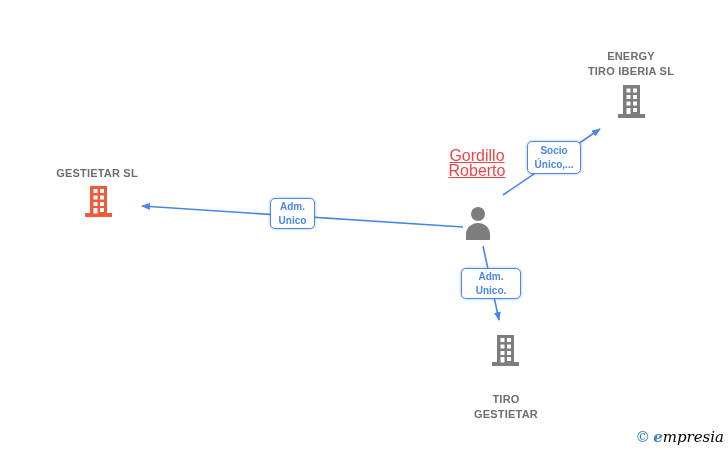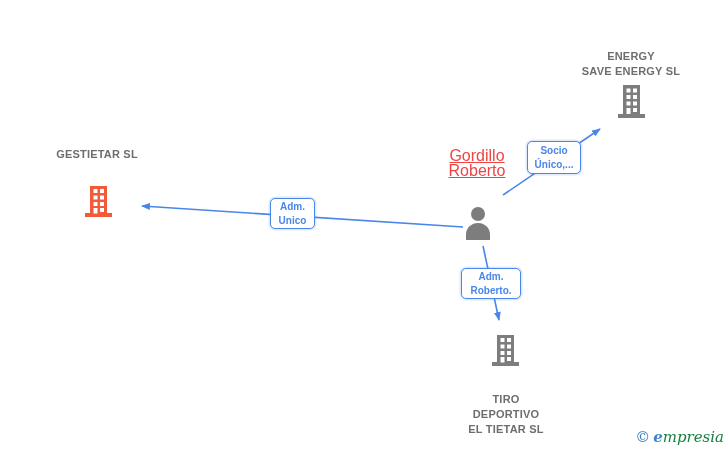--- a/index.html
+++ b/index.html
@@ -59,58 +59,58 @@
     right: 4px;
     top: 428px;
     font-family: "DejaVu Serif", serif;
     font-style: italic;
     font-size: 15px;
     line-height: 18px;
     white-space: nowrap;
   }
   .brand .copy { color: #2f7cba; font-style: normal; padding-right: 3px; }
   .brand .e-first { color: #3f85c4; font-weight: bold; }
-  .brand .e-rest { color: #15803d; }
+  .brand .e-rest { color: #000000; }
 </style>
 </head>
 <body>
 
 <div class="canvas">
 
   <svg class="edges" viewBox="0 0 728 450">
     <defs>
       <marker id="arrow" markerWidth="9" markerHeight="7" refX="8" refY="3.5" orient="auto" markerUnits="userSpaceOnUse">
         <path d="M0,0 L9,3.5 L0,7 Z" fill="#4a86e8"></path>
       </marker>
     </defs>
     <line x1="463" y1="227" x2="142" y2="206" stroke="#4a86e8" stroke-width="1.6" marker-end="url(#arrow)"></line>
     <line x1="503" y1="195" x2="600" y2="129" stroke="#4a86e8" stroke-width="1.6" marker-end="url(#arrow)"></line>
     <line x1="483" y1="246" x2="499" y2="320" stroke="#4a86e8" stroke-width="1.6" marker-end="url(#arrow)"></line>
   </svg>
 
   <div class="node company-name" style="left:566px; top:49px; width:130px;text-align:center;">
     <span class="line">ENERGY</span>
-    <span class="line">SAVE ENERGY SL</span>
+    <span class="line">TIRO IBERIA SL</span>
   </div>
   <div class="icon-wrap" style="left:616px; top:85px;">
     <svg width="31" height="33" viewBox="0 0 31 33">
       <rect x="2" y="29" width="27" height="4" fill="#7d7d7d"></rect>
       <rect x="7" y="0" width="17" height="30" fill="#7d7d7d"></rect>
       <rect x="10.5" y="3.5" width="4" height="4" fill="#ffffff"></rect>
       <rect x="17" y="3.5" width="4" height="4" fill="#ffffff"></rect>
       <rect x="10.5" y="10" width="4" height="4" fill="#ffffff"></rect>
       <rect x="17" y="10" width="4" height="4" fill="#ffffff"></rect>
       <rect x="10.5" y="16.5" width="4" height="4" fill="#ffffff"></rect>
       <rect x="17" y="16.5" width="4" height="4" fill="#ffffff"></rect>
       <rect x="17" y="23" width="4" height="4" fill="#ffffff"></rect>
       <rect x="10.5" y="23" width="4" height="6" fill="#ffffff"></rect>
     </svg>
   </div>
 
-  <div class="node company-name" style="left:37px; top:147px; width:120px;">
+  <div class="node company-name" style="left:37px; top:166px; width:120px;">
     <span class="line">GESTIETAR SL</span>
   </div>
   <div class="icon-wrap" style="left:83px; top:186px;">
     <svg width="31" height="31" viewBox="0 0 31 31">
       <rect x="2" y="27" width="27" height="4" fill="#f25b3a"></rect>
       <rect x="7" y="0" width="17" height="28" fill="#f25b3a"></rect>
       <rect x="10.5" y="3" width="4" height="4" fill="#ffffff"></rect>
       <rect x="17" y="3" width="4" height="4" fill="#ffffff"></rect>
       <rect x="10.5" y="9.5" width="4" height="4" fill="#ffffff"></rect>
       <rect x="17" y="9.5" width="4" height="4" fill="#ffffff"></rect>
@@ -141,34 +141,33 @@
       <rect x="10.5" y="9.5" width="4" height="4" fill="#ffffff"></rect>
       <rect x="17" y="9.5" width="4" height="4" fill="#ffffff"></rect>
       <rect x="10.5" y="16" width="4" height="4" fill="#ffffff"></rect>
       <rect x="17" y="16" width="4" height="4" fill="#ffffff"></rect>
       <rect x="17" y="22" width="4" height="4" fill="#ffffff"></rect>
       <rect x="10.5" y="22" width="4" height="5.5" fill="#ffffff"></rect>
     </svg>
   </div>
   <div class="node company-name" style="left:446px; top:392px; width:120px;">
     <span class="line">TIRO</span>
-    <span class="line">DEPORTIVO</span>
-    <span class="line">EL TIETAR SL</span>
+    <span class="line">GESTIETAR</span>
   </div>
 
   <div class="rel-box" style="left:527px; top:141px; width:54px; height:33px;">
     <span class="line">Socio</span>
     <span class="line">Único,...</span>
   </div>
   <div class="rel-box" style="left:270px; top:198px; width:45px; height:31px;">
     <span class="line">Adm.</span>
     <span class="line">Unico</span>
   </div>
   <div class="rel-box" style="left:461px; top:268px; width:60px; height:31px;">
     <span class="line">Adm.</span>
-    <span class="line">Roberto.</span>
+    <span class="line">Unico.</span>
   </div>
 
   <div class="brand">
     <span class="copy">©</span><span class="e-first">e</span><span class="e-rest">mpresia</span>
   </div>
 
 </div>
 
 </body></html>

